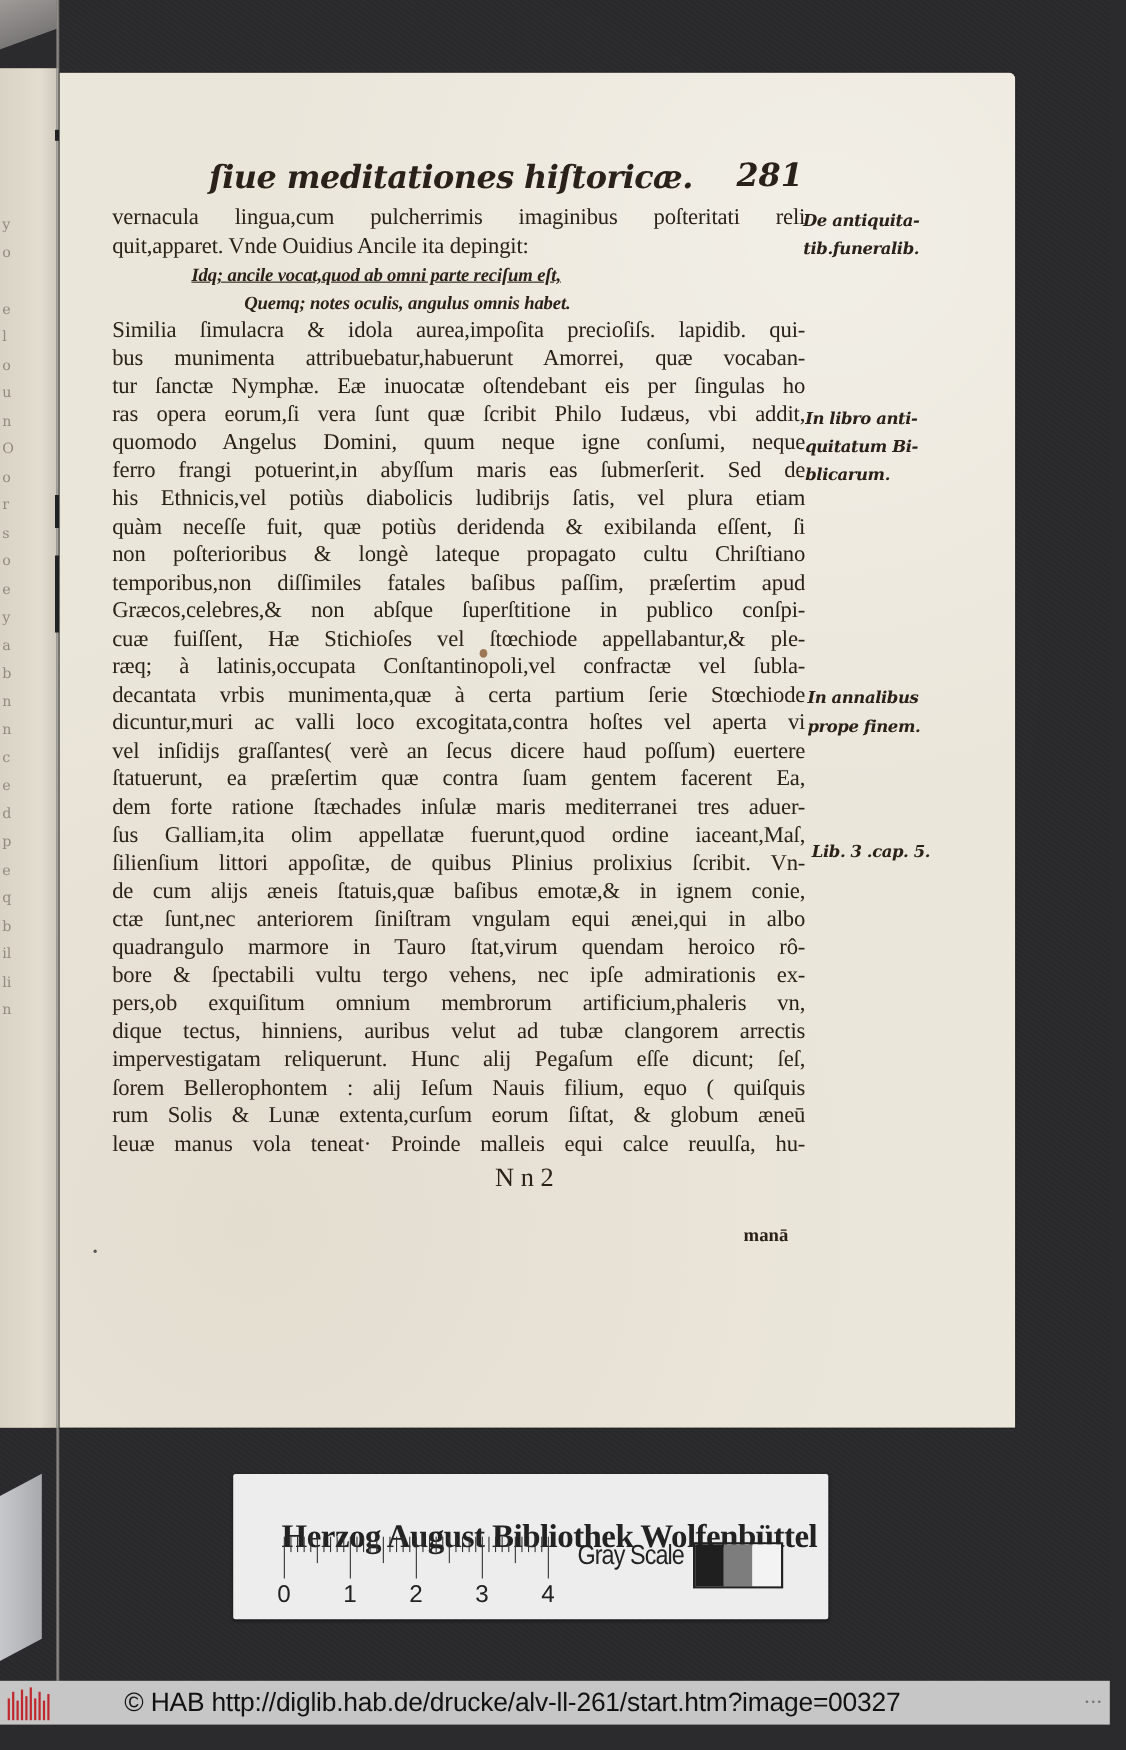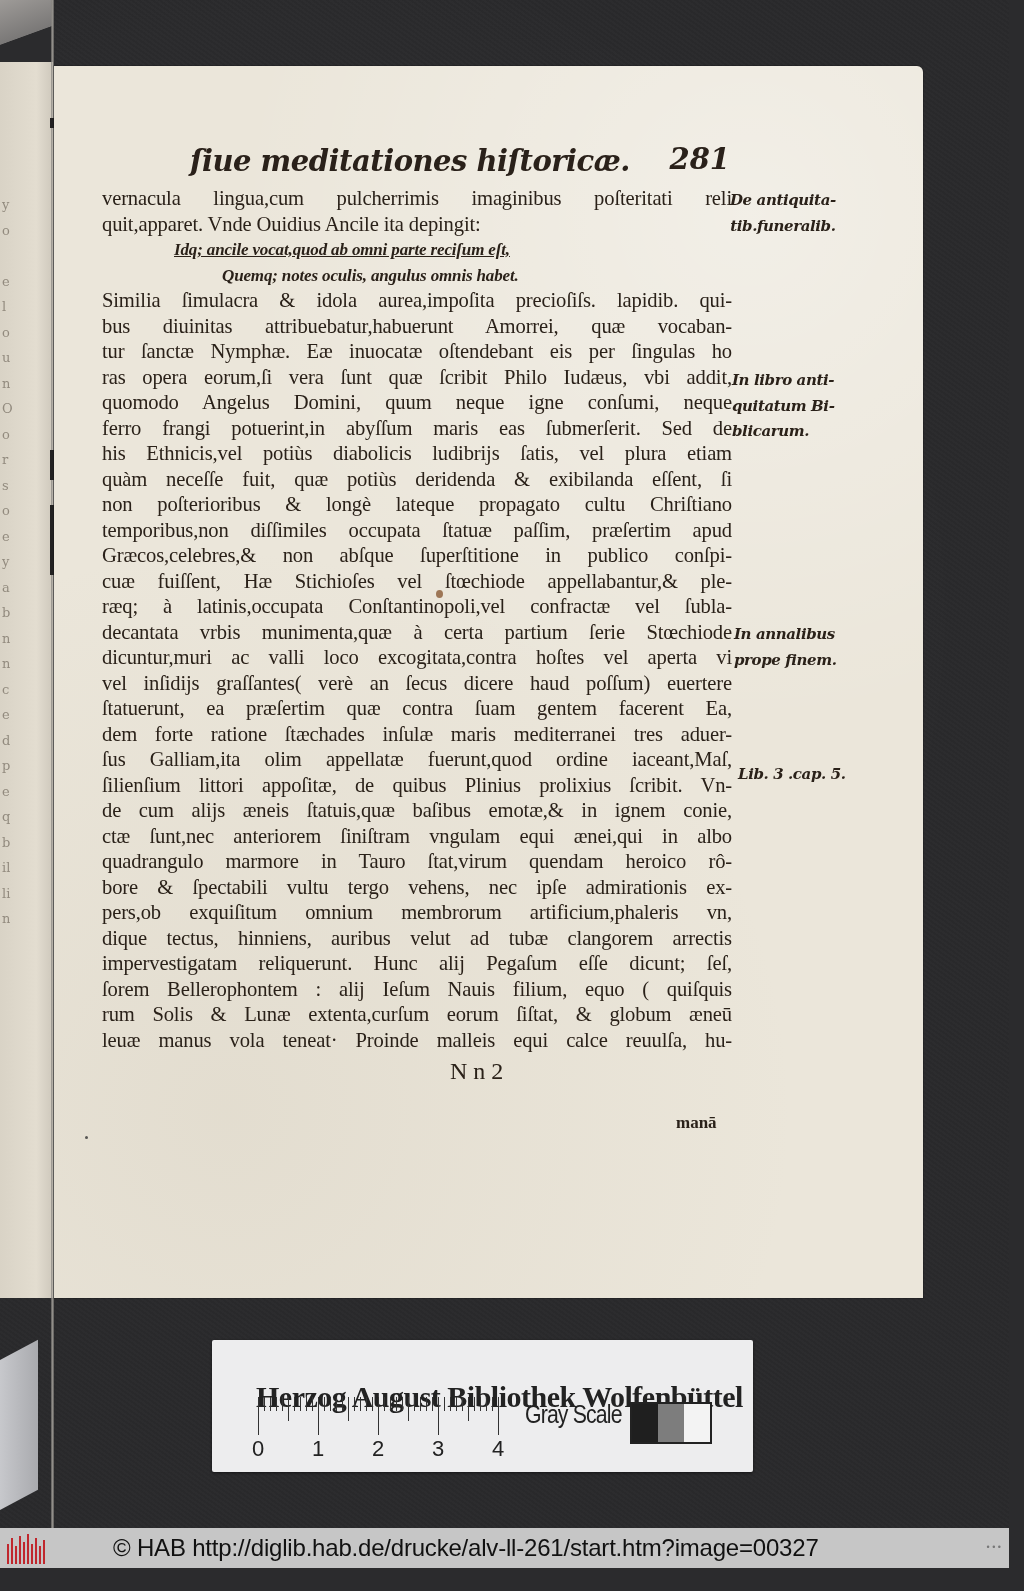--- a/index.html
+++ b/index.html
@@ -154,29 +154,29 @@
     <span class="title">ſiue meditationes hiſtoricæ.</span>
     <span class="pagenum">281</span>
   </div>
 
   <div class="body-text">
     <div class="line">vernacula lingua,cum pulcherrimis imaginibus poſteritati reli</div>
     <div class="line last">quit,apparet. Vnde Ouidius Ancile ita depingit:</div>
     <div class="verse v1">Idq; ancile vocat,quod ab omni parte reciſum eſt,</div>
     <div class="verse v2">Quemq; notes oculis, angulus omnis habet.</div>
     <div class="line">Similia ſimulacra &amp; idola aurea,impoſita precioſiſs. lapidib. qui-</div>
-    <div class="line">bus diuinitas attribuebatur,habuerunt Amorrei, quæ vocaban-</div>
+    <div class="line">bus munimenta attribuebatur,habuerunt Amorrei, quæ vocaban-</div>
     <div class="line">tur ſanctæ Nymphæ. Eæ inuocatæ oſtendebant eis per ſingulas ho</div>
     <div class="line">ras opera eorum,ſi vera ſunt quæ ſcribit Philo Iudæus, vbi addit,</div>
     <div class="line">quomodo Angelus Domini, quum neque igne conſumi, neque</div>
     <div class="line">ferro frangi potuerint,in abyſſum maris eas ſubmerſerit.   Sed de</div>
     <div class="line">his Ethnicis,vel potiùs diabolicis ludibrijs ſatis, vel plura etiam</div>
     <div class="line">quàm neceſſe fuit, quæ potiùs deridenda &amp; exibilanda eſſent, ſi</div>
     <div class="line">non poſterioribus &amp; longè lateque propagato cultu Chriſtiano</div>
-    <div class="line">temporibus,non diſſimiles occupata ſtatuæ paſſim, præſertim apud</div>
+    <div class="line">temporibus,non diſſimiles fatales baſibus paſſim, præſertim apud</div>
     <div class="line">Græcos,celebres,&amp; non abſque ſuperſtitione in publico conſpi-</div>
     <div class="line">cuæ fuiſſent, Hæ Stichioſes vel ſtœchiode appellabantur,&amp; ple-</div>
     <div class="line">ræq; à latinis,occupata Conſtantinopoli,vel confractæ vel ſubla-</div>
     <div class="line">decantata vrbis munimenta,quæ à certa partium ſerie Stœchiode</div>
     <div class="line">dicuntur,muri ac valli loco excogitata,contra hoſtes vel aperta vi</div>
     <div class="line">vel inſidijs graſſantes( verè an ſecus dicere haud poſſum) euertere</div>
     <div class="line">ſtatuerunt, ea præſertim quæ contra ſuam gentem facerent  Ea,</div>
     <div class="line">dem forte ratione ſtæchades inſulæ maris mediterranei tres aduer-</div>
     <div class="line">ſus Galliam,ita olim appellatæ fuerunt,quod ordine iaceant,Maſ,</div>
     <div class="line">ſilienſium littori appoſitæ, de quibus Plinius prolixius ſcribit. Vn-</div>

